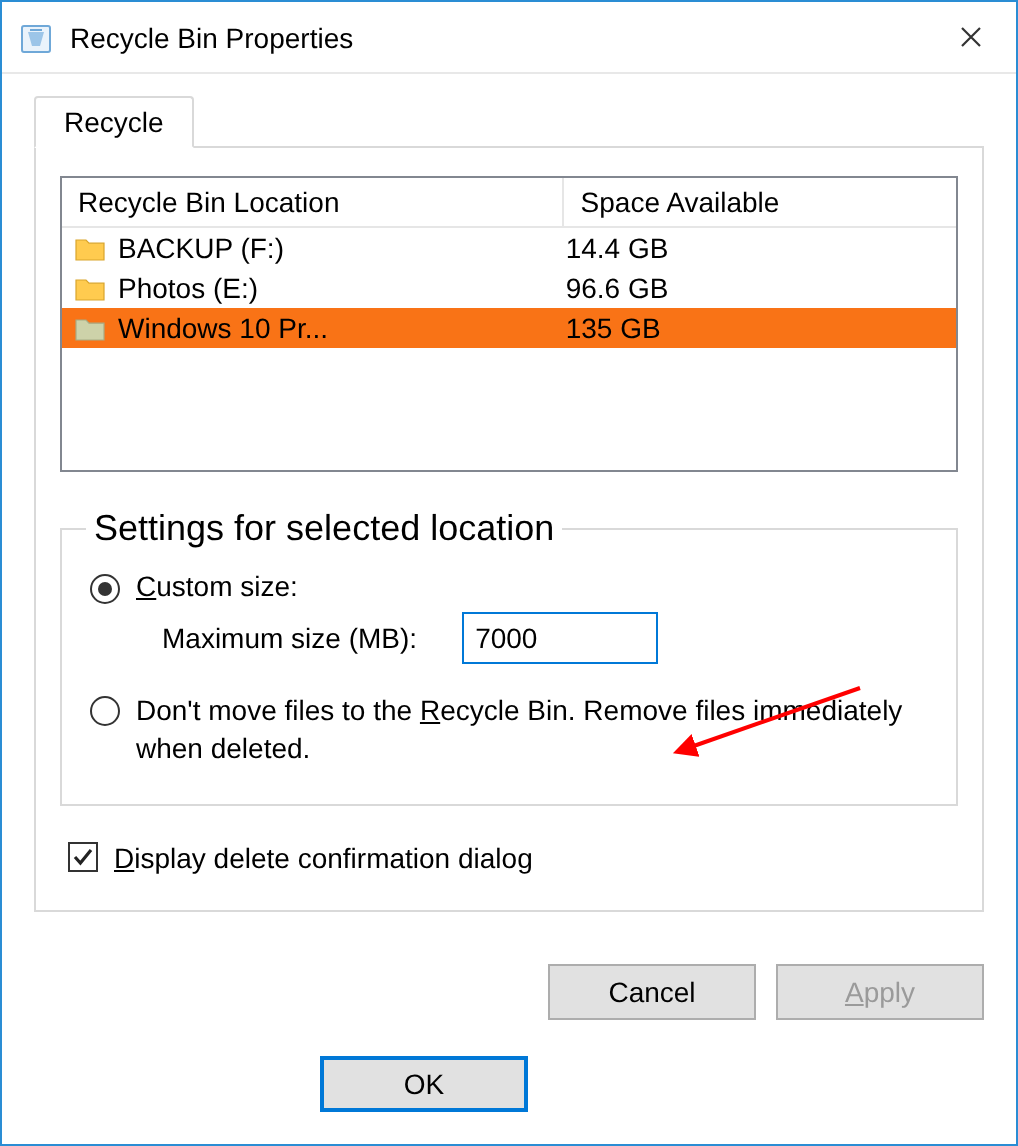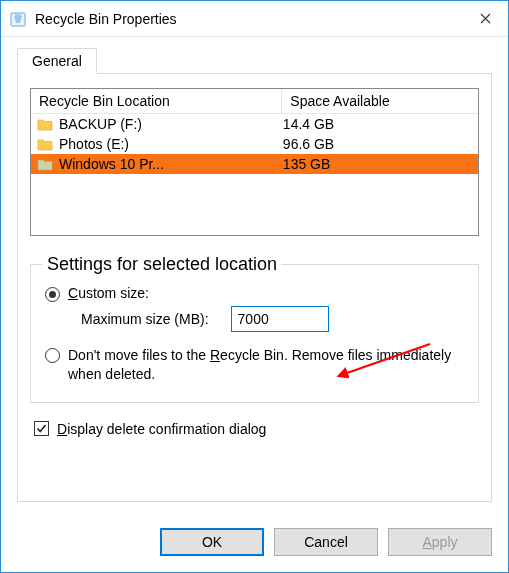--- a/index.html
+++ b/index.html
@@ -127,20 +127,21 @@
   }
   .btn {
     width: 104px; height: 28px;
     font-size: 14px;
     border: 1px solid #adadad;
     background: #e1e1e1;
     display: flex; align-items: center; justify-content: center;
   }
   .btn.default {
     border: 2px solid #0078d7;
+    margin-top: 46px;
   }
   .btn.disabled { color: #9a9a9a; }
   
   .arrow {
     position: absolute;
     left: 312px; top: 268px; width: 110px; height: 40px;
     pointer-events: none;
   }
 </style>
 </head>
@@ -159,21 +160,21 @@
     <span class="title">Recycle Bin Properties</span>
     <div class="close">
       <svg width="11" height="11" viewBox="0 0 11 11">
         <path d="M1 1 L10 10 M10 1 L1 10" stroke="currentColor" stroke-width="1.1"></path>
       </svg>
     </div>
   </div>
 
   <div class="content">
     <div class="tabstrip">
-      <div class="tab">General</div>
+      <div class="tab">Recycle</div>
     </div>
     <div class="tab-body">
 
       <div class="listbox">
         <div class="listhead">
           <div class="cell col1">Recycle Bin Location</div>
           <div class="cell col2">Space Available</div>
         </div>
         <div class="listrow">
           <div class="cell col1">

